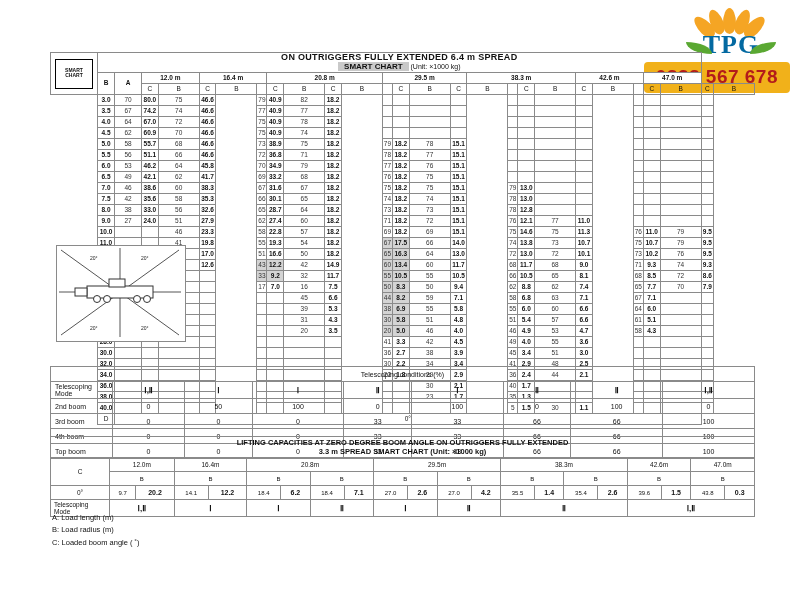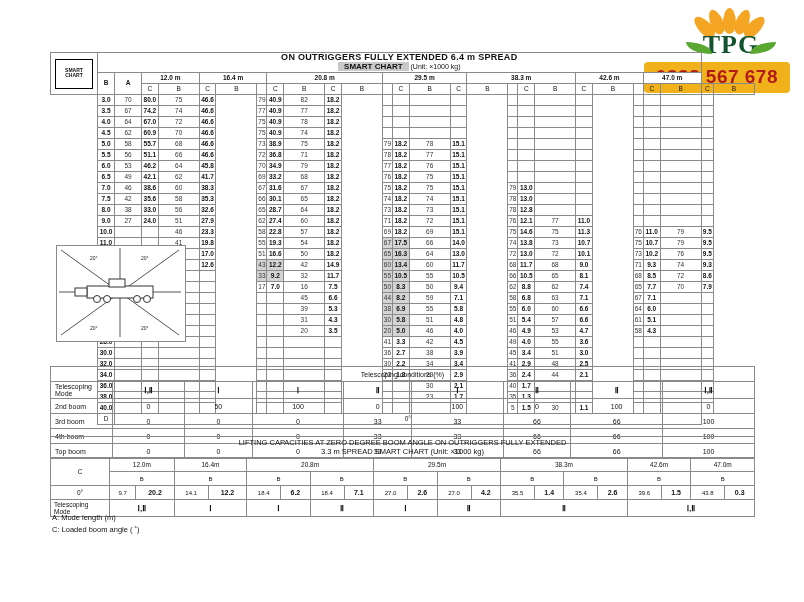--- a/index.html
+++ b/index.html
@@ -8,21 +8,21 @@
 
   
   .logo{position:absolute;right:18px;top:8px;width:110px;height:58px;}
   .logo .petals{position:absolute;left:22px;top:0;width:64px;height:30px;}
   .logo .petal{position:absolute;width:13px;height:26px;border-radius:50% 50% 50% 50%/60% 60% 40% 40%;background:#f5a524;}
   .logo .p1{left:0;top:6px;transform:rotate(-45deg);}
   .logo .p2{left:12px;top:1px;transform:rotate(-22deg);}
   .logo .p3{left:25px;top:0px;}
   .logo .p4{left:38px;top:1px;transform:rotate(22deg);}
   .logo .p5{left:50px;top:6px;transform:rotate(45deg);}
-  .logo .tpg{position:absolute;left:0;top:22px;width:110px;text-align:center;font-family:"Liberation Serif",serif;font-weight:bold;font-size:26px;color:#14532d;letter-spacing:1px;}
+  .logo .tpg{position:absolute;left:0;top:22px;width:110px;text-align:center;font-family:"Liberation Serif",serif;font-weight:bold;font-size:26px;color:#0369a1;letter-spacing:1px;}
   .logo .leafl,.logo .leafr{position:absolute;top:34px;width:26px;height:12px;background:#5aa832;border-radius:0 100% 0 100%;}
   .logo .leafl{left:10px;}
   .logo .leafr{right:10px;border-radius:100% 0 100% 0;}
   .phone{position:absolute;right:14px;top:62px;background:#f1b11a;color:#b31b1b;font-weight:bold;font-size:19px;padding:4px 12px 5px;border-radius:4px;letter-spacing:0.5px;font-family:"Liberation Sans",sans-serif;}
 
   
   table{border-collapse:collapse;}
   .chart{position:absolute;left:50px;top:52px;width:705px;}
   .chart td,.chart th{border:1px solid #8a8a8a;font-size:6.5px;line-height:1;padding:0;text-align:center;height:10px;font-family:"Liberation Sans",sans-serif;}
   .title{font-size:9px;font-weight:bold;letter-spacing:0.3px;}
@@ -42,21 +42,21 @@
 
   
   .tele{position:absolute;left:50px;top:366px;width:705px;}
   .tele td{border:1px solid #8a8a8a;font-size:7px;text-align:center;height:12px;font-family:"Liberation Sans",sans-serif;}
   .tele .lbl{text-align:left;padding-left:4px;font-size:7px;}
   .tele .mode{font-weight:bold;font-size:8px;}
   .teletitle{font-size:7.5px;}
 
   .zero{position:absolute;left:50px;top:436px;width:705px;}
   .zero td{border:1px solid #8a8a8a;font-size:6.5px;text-align:center;height:11px;font-family:"Liberation Sans",sans-serif;}
-  .zero .tt{font-weight:normal;font-size:7.5px;}
+  .zero .tt{font-weight:bold;font-size:7.5px;}
   .zero .bb{font-size:6px;}
   .zero .mode{font-weight:bold;font-size:8px;}
 
   .legend{position:absolute;left:52px;top:512px;font-size:7.5px;line-height:1.65;}
 
   .tiny{font-size:5.5px;}
 </style>
 </head>
 <body>
 
@@ -1106,17 +1106,18 @@
       <td colspan="2" class="mode">Ⅱ</td>
       <td colspan="2" class="mode">Ⅰ</td>
       <td colspan="2" class="mode">Ⅱ</td>
       <td colspan="4" class="mode">Ⅱ</td>
       <td colspan="4" class="mode">Ⅰ,Ⅱ</td>
     </tr>
   </tbody>
     </table>
 
   <div class="legend">
-    <div>A: Mode length (m)</div>
+    <div>A: Load length (m)</div>
+    <div>B: Load radius (m)</div>
     <div>C: Loaded boom angle ( ˚)</div>
   </div>
 
 </div>
 
 </body></html>

